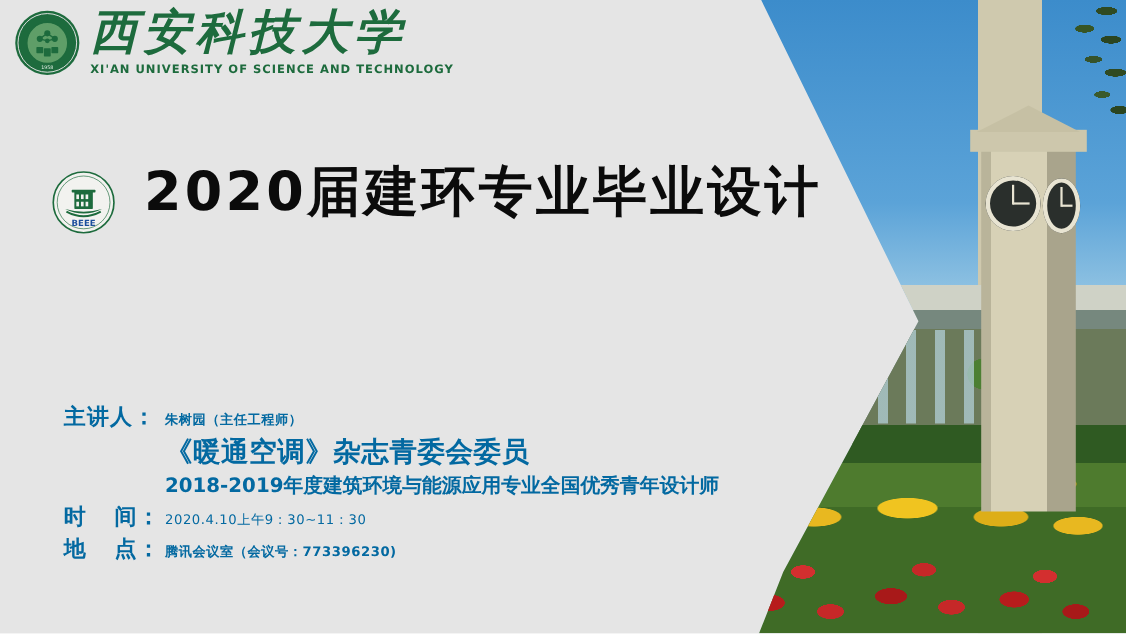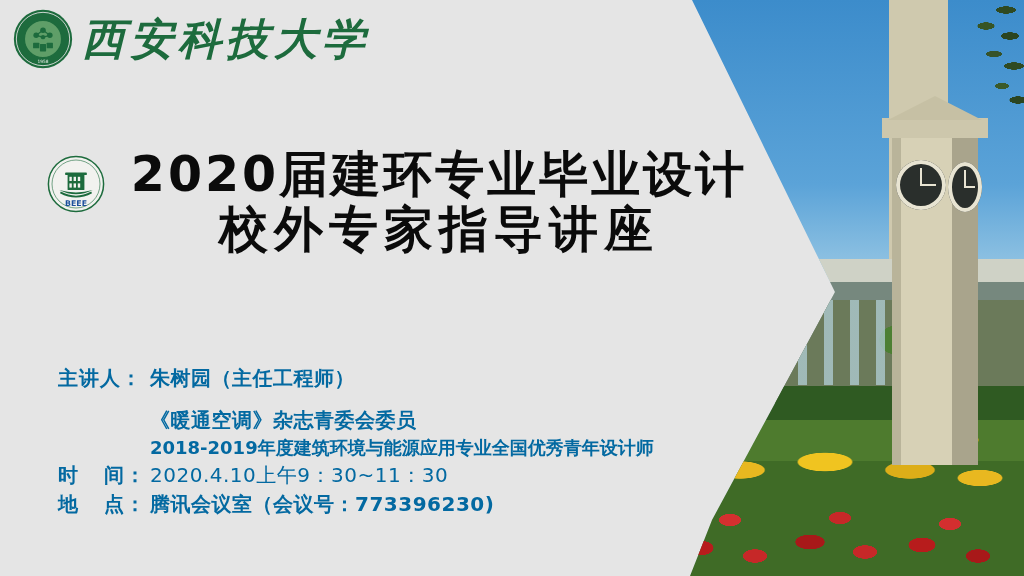--- a/index.html
+++ b/index.html
@@ -212,25 +212,25 @@
     font-weight: 700;
     letter-spacing: 1px;
   }
   .d-label.spread {
     display: flex;
     justify-content: space-between;
     padding-right: 4px;
     box-sizing: border-box;
   }
   .d-value {
-    font-size: 20px;
+    font-size: 12px;
     font-weight: 700;
     letter-spacing: 0.5px;
   }
-  .d-value.sub { font-size: 20px; margin-top: 13px; }
+  .d-value.sub { font-size: 25px; }
   .d-value.small { font-size: 18px; letter-spacing: 0px; }
   .d-value.light { font-weight: 500; }
 </style>
 </head>
 <body>
 
 <div id="poster">
 
   <div class="photo-wrap">
     <div class="photo">
@@ -259,20 +259,21 @@
           <path d="M50 36 L39 44 M50 36 L61 44 M39 44 L50 47 M61 44 L50 47" stroke="#1d6b3d" stroke-width="2" fill="none"></path>
           <rect x="34" y="56" width="10" height="9" rx="1"></rect>
           <rect x="56" y="56" width="10" height="9" rx="1"></rect>
           <rect x="45" y="58" width="10" height="12" rx="1"></rect>
         </g>
         <text x="50" y="88" font-size="7" fill="#e8f0e8" text-anchor="middle" font-family="DejaVu Sans, sans-serif">1958</text>
       </svg>
     </div>
     <div class="brand-text">
       <div class="brand-cn">西安科技大学</div>
+      <div class="brand-en">XI'AN UNIVERSITY OF SCIENCE AND TECHNOLOGY</div>
     </div>
   </div>
 
   <div class="title-row">
     <div class="seal-dept">
       <svg viewBox="0 0 100 100" width="60" height="60" aria-hidden="true">
         <circle cx="50" cy="50" r="47" fill="#f2f2ef"></circle>
         <circle cx="50" cy="50" r="46" fill="none" stroke="#1d6b3d" stroke-width="2.5"></circle>
         <circle cx="50" cy="50" r="40" fill="none" stroke="#1d6b3d" stroke-width="1"></circle>
         <g fill="#1d6b3d">
@@ -287,21 +288,20 @@
           <rect x="46" y="49" width="4" height="7"></rect>
           <rect x="53" y="49" width="4" height="7"></rect>
         </g>
         <path d="M22 60 Q50 74 78 60 Q50 68 22 60 Z" fill="#1d6b3d"></path>
         <path d="M24 64 Q50 78 76 64" fill="none" stroke="#1d6b3d" stroke-width="3"></path>
         <text x="50" y="86" font-size="13" fill="#1b4f9c" text-anchor="middle" font-weight="bold" font-family="DejaVu Sans, sans-serif">BEEE</text>
       </svg>
     </div>
     <div class="titles">
       <div class="title-line">2020届建环专业毕业设计</div>
-      <div class="title-line second">校外专家指导讲座</div>
     </div>
   </div>
 
   <div class="details">
 
     <div class="detail-row">
       <div class="d-label">主讲人：</div>
       <div class="d-value">朱树园（主任工程师）</div>
     </div>
 

